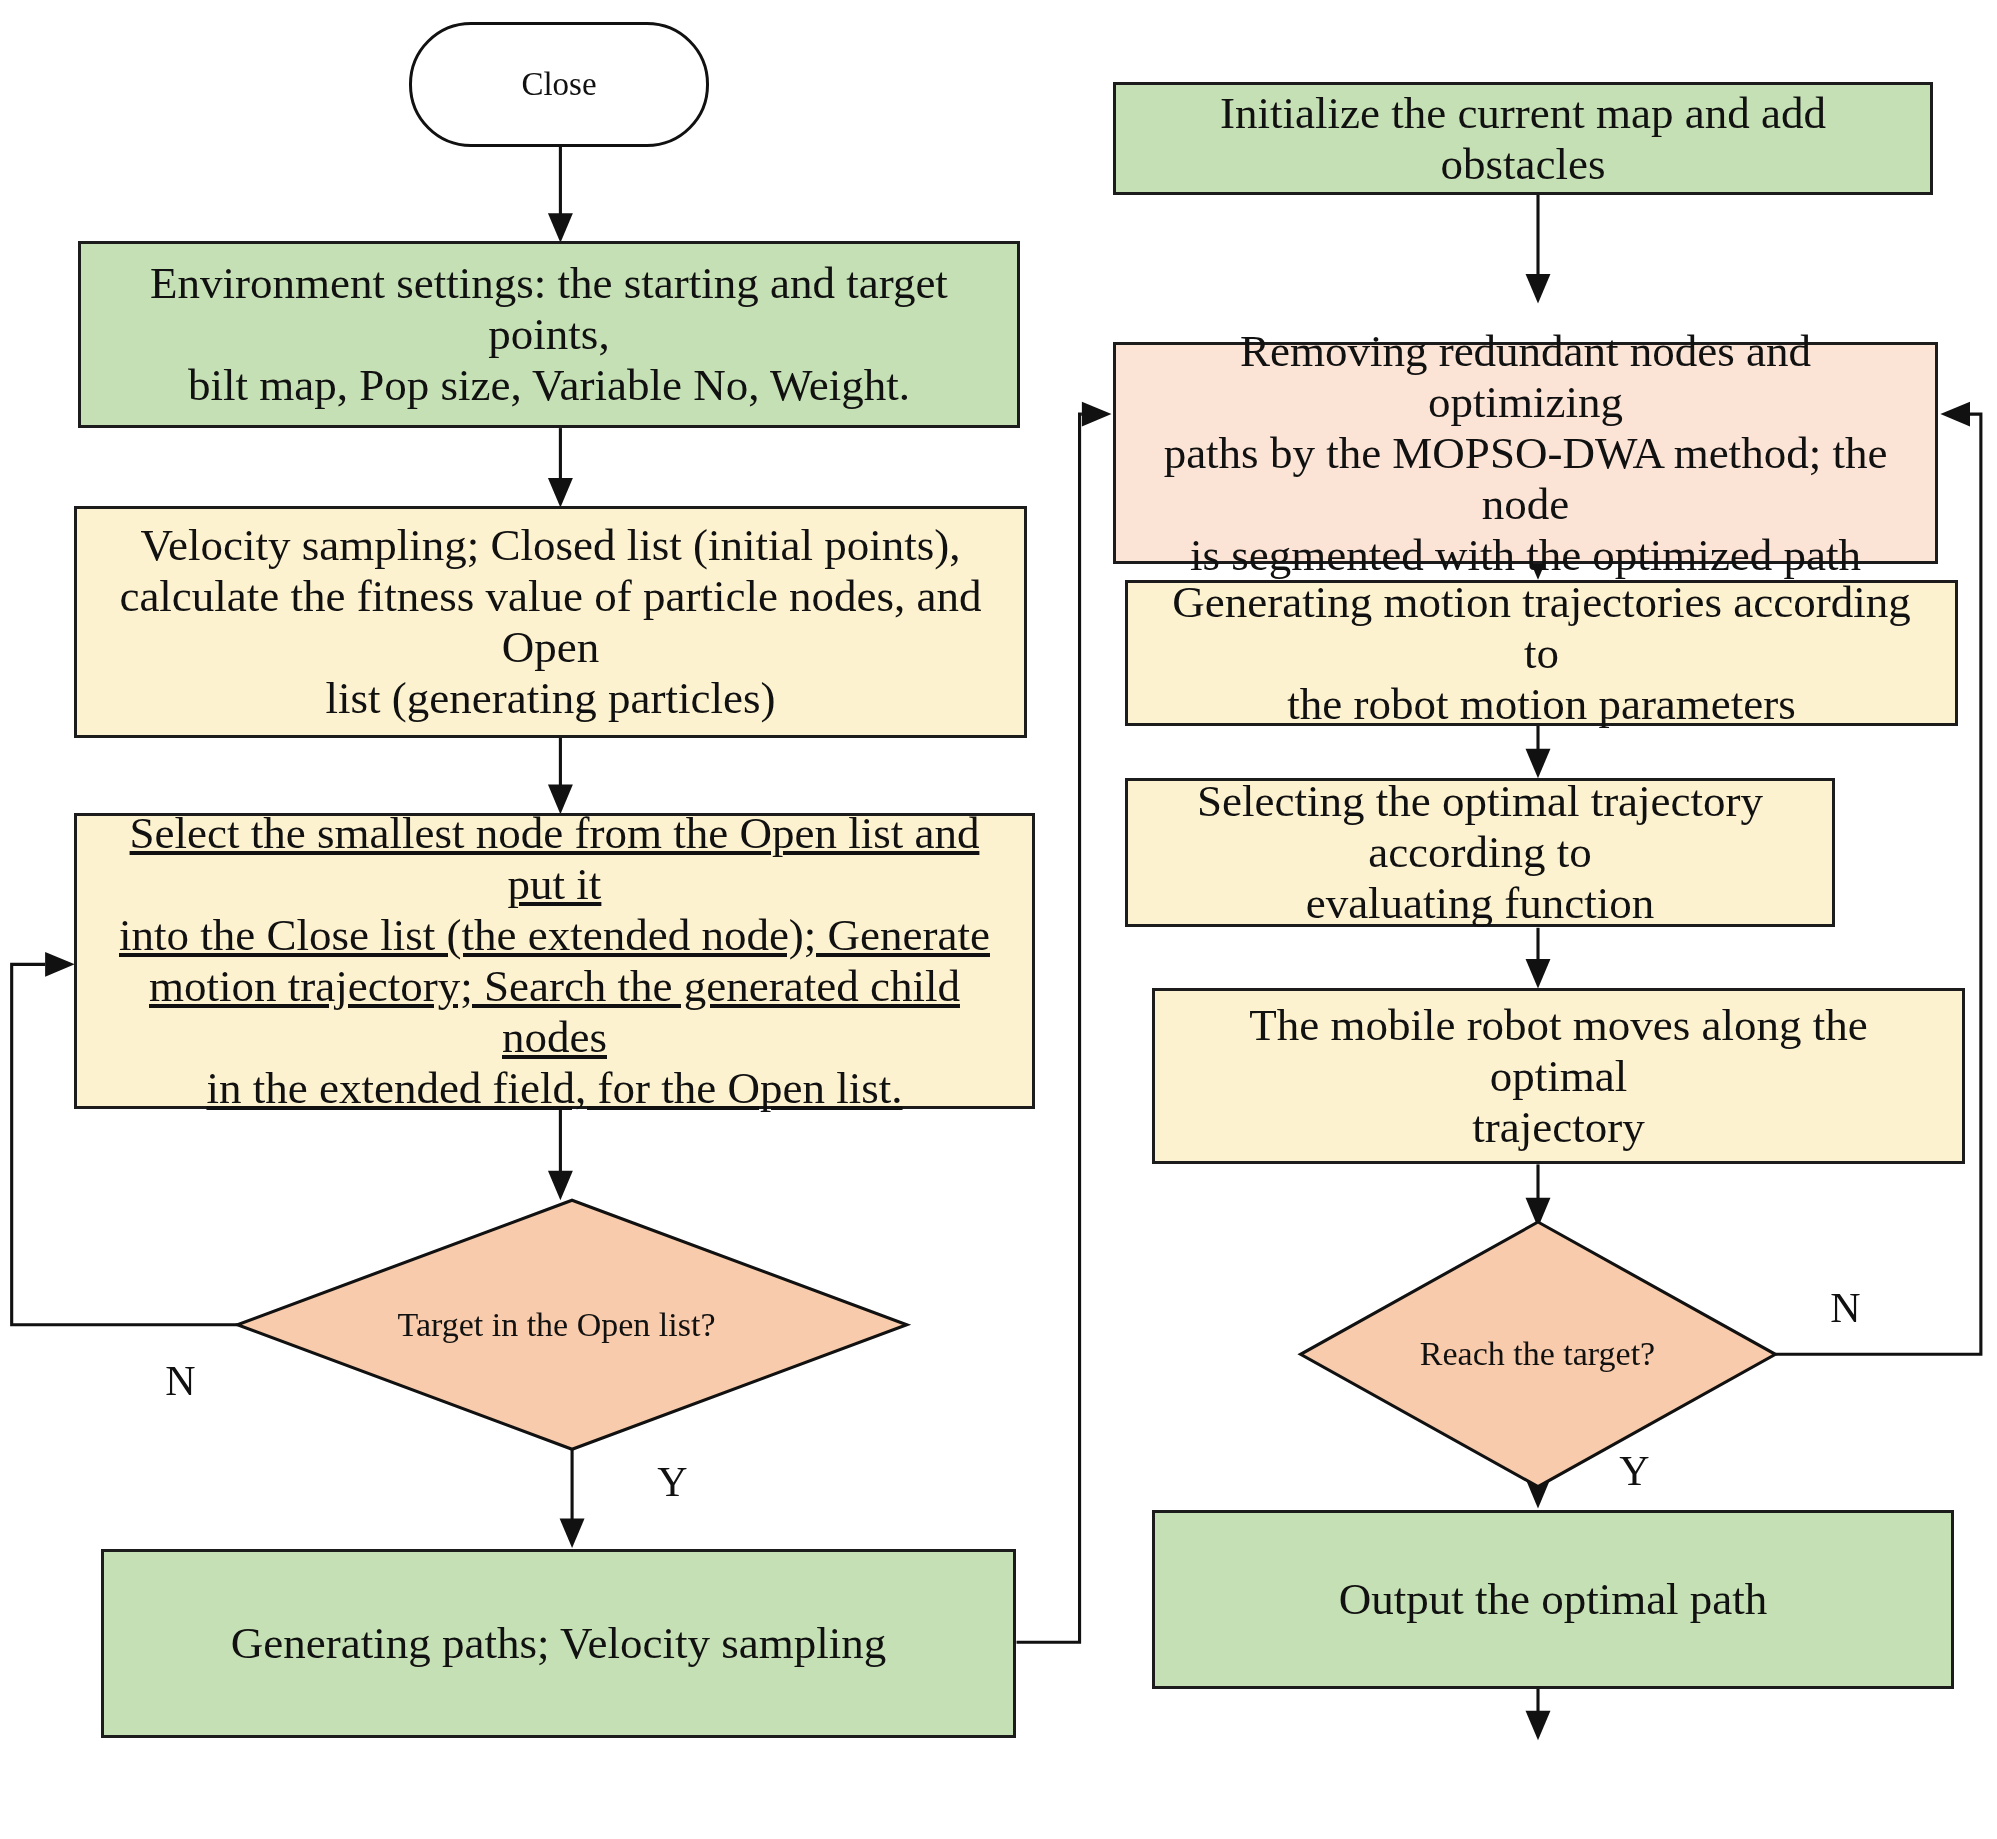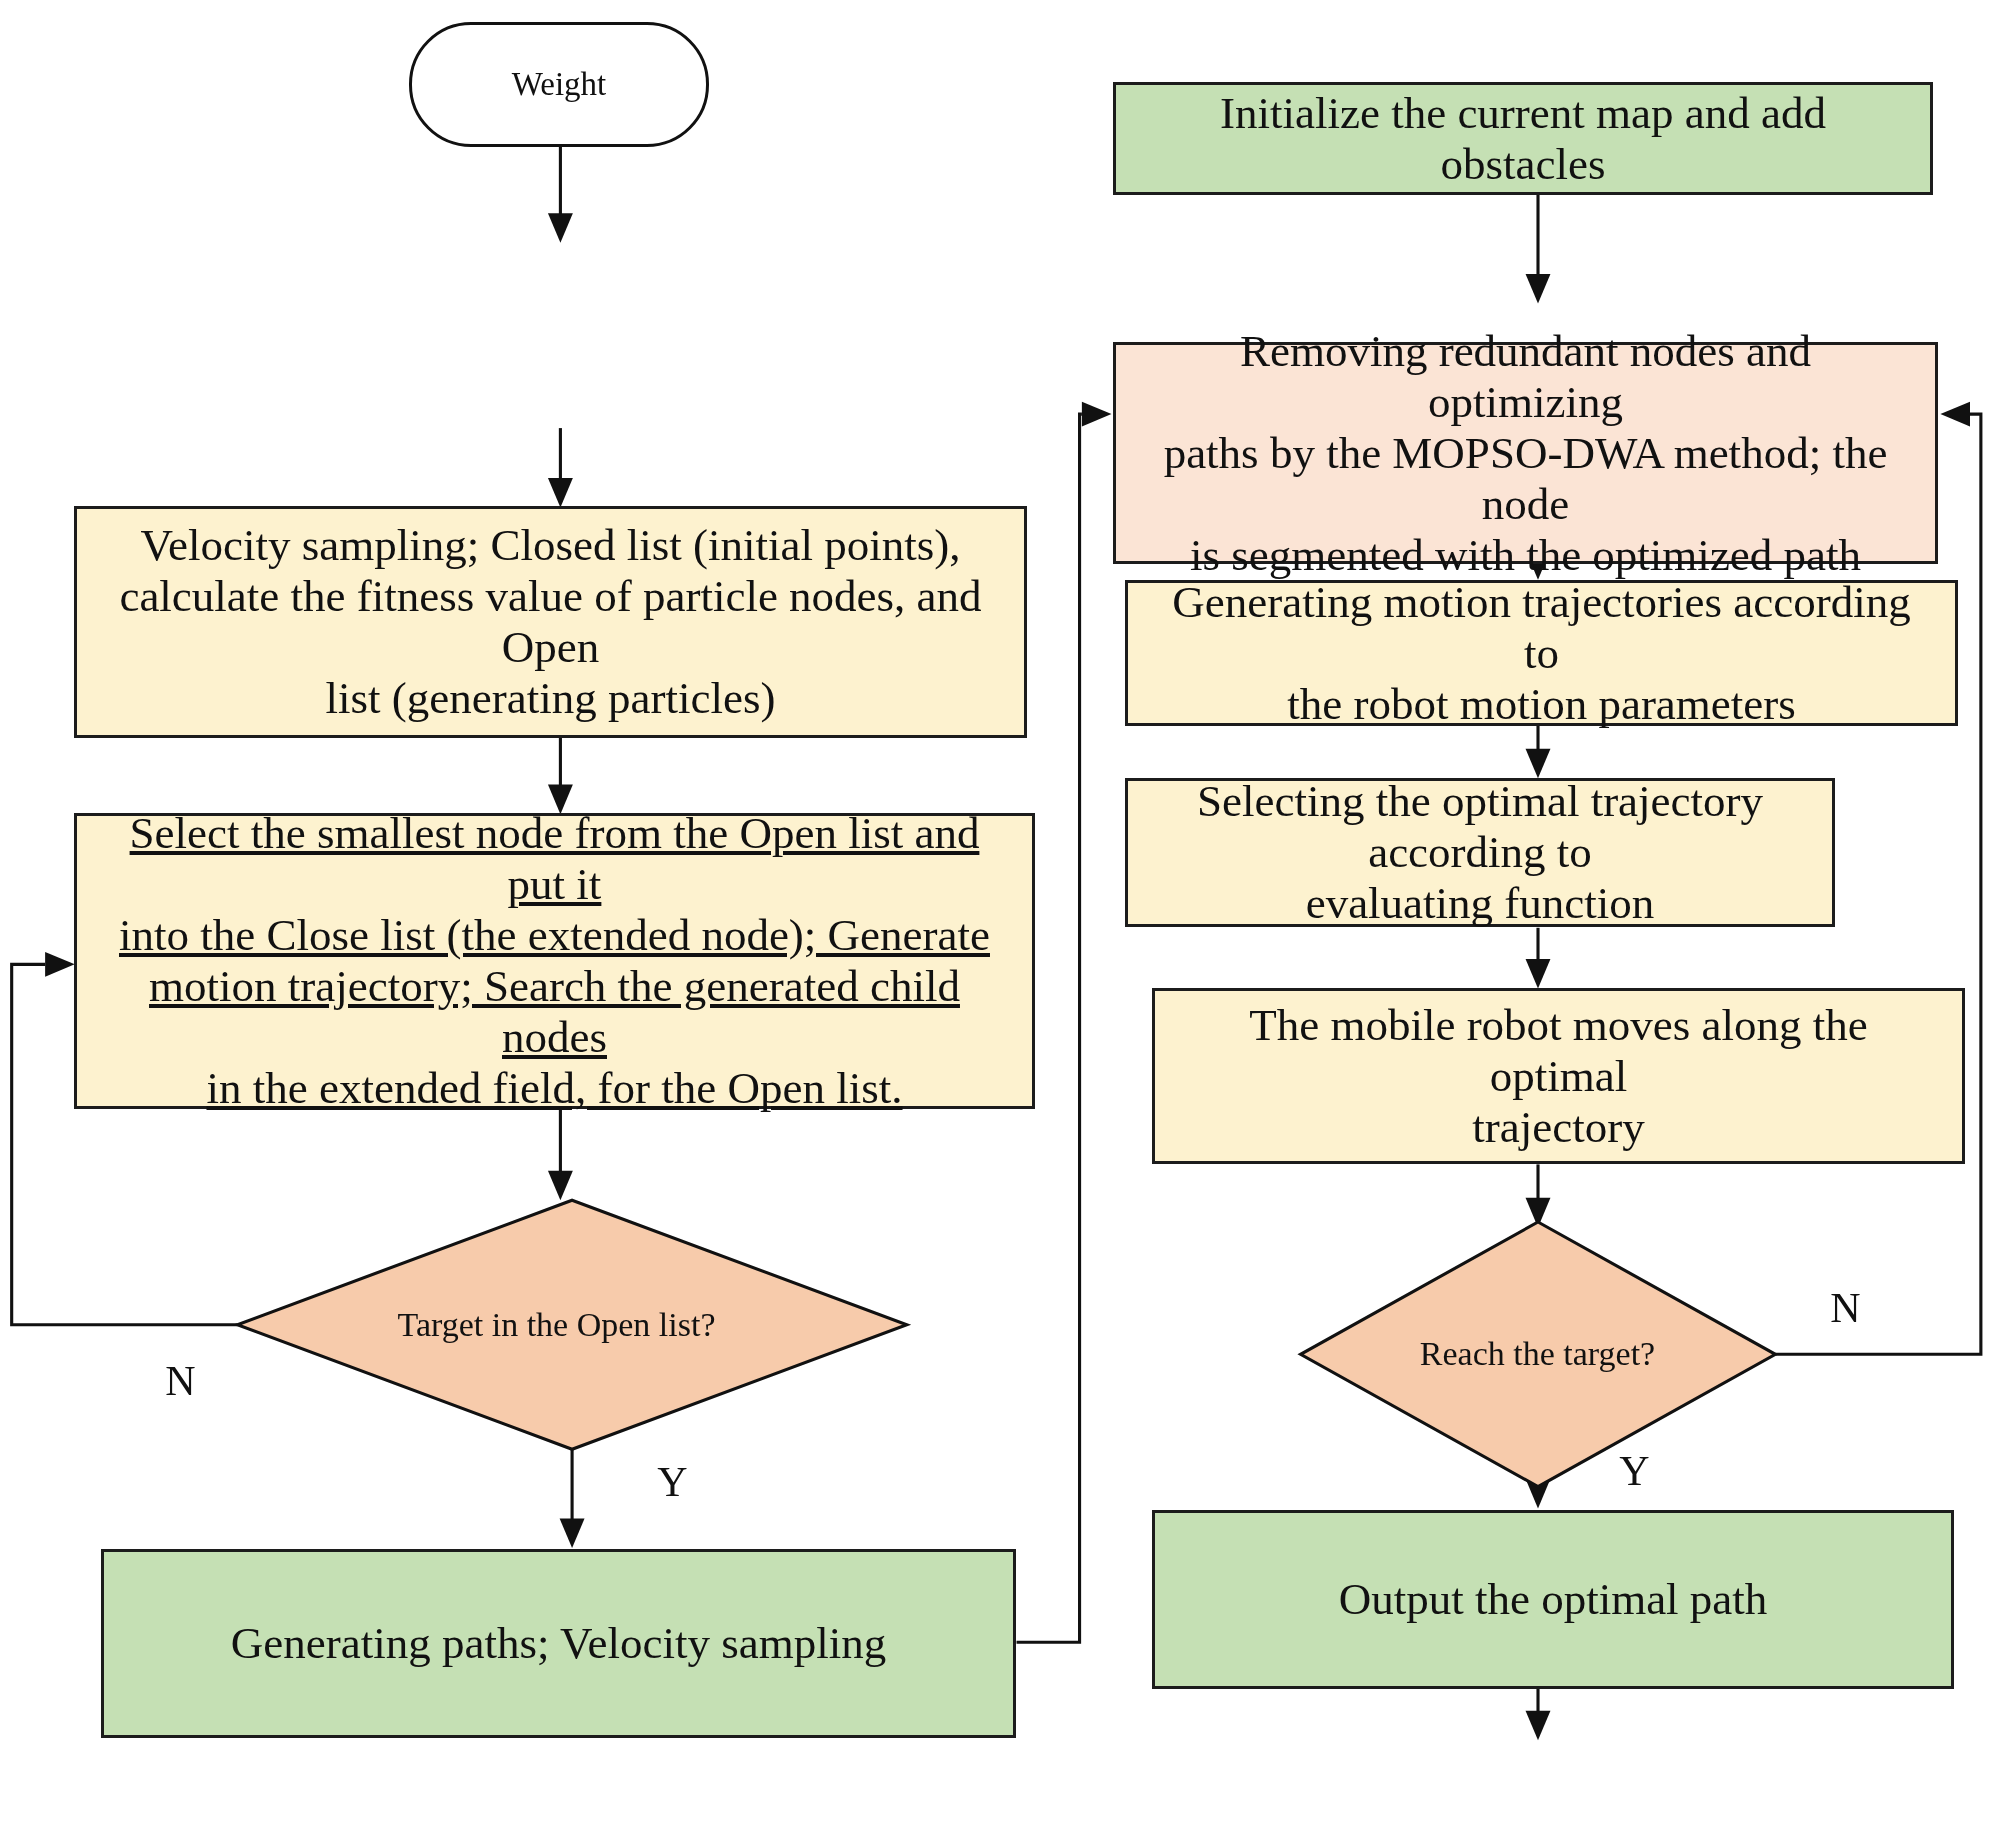--- a/index.html
+++ b/index.html
@@ -98,23 +98,27 @@
       <polygon points="1960,1900 1992,1900 1976,1938"></polygon>
       <polygon points="1960,2198 1992,2198 1976,2236"></polygon>
       <polygon points="2531,516 2531,548 2493,532"></polygon>
     </g>
 
     <polygon points="735,1542 1165,1702 735,1862 305,1702" fill="#f7cbab" stroke="#111111" stroke-width="4"></polygon>
     <polygon points="1976,1570 2281,1740 1976,1910 1671,1740" fill="#f7cbab" stroke="#111111" stroke-width="4"></polygon>
   </svg>
 
   <div class="node stadium" style="left:409px; top:22px; width:300px; height:125px; border-radius:62px;">
-    <span>Weight</span>
+    <span>Close</span>
   </div>
 
+  <div class="node rect green" style="left:78px; top:241px; width:942px; height:187px;">
+    <span>Environment settings: the starting and target points,
+bilt map, Pop size, Variable No, Weight.</span>
+  </div>
 
   <div class="node rect yellow" style="left:74px; top:506px; width:953px; height:232px;">
     <span>Velocity sampling; Closed list (initial points),
 calculate the fitness value of particle nodes, and Open
 list (generating particles)</span>
   </div>
 
   <div class="node rect yellow" style="left:74px; top:813px; width:961px; height:296px;text-decoration:underline;">
     <span>Select the smallest node from the Open list and put it
 into the Close list (the extended node); Generate

